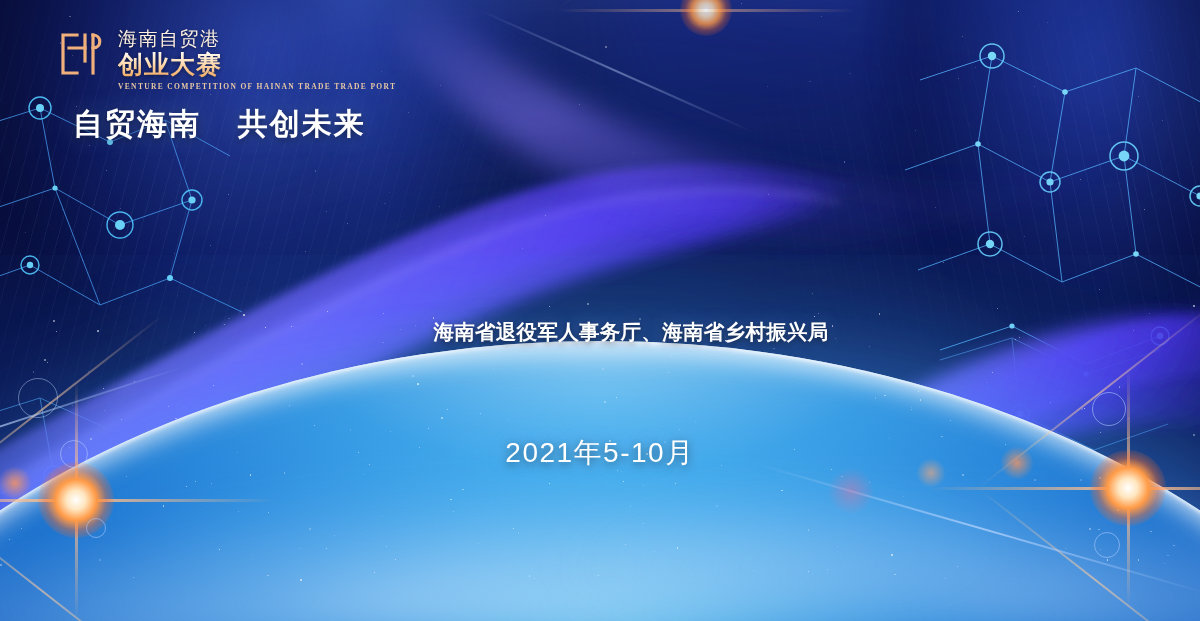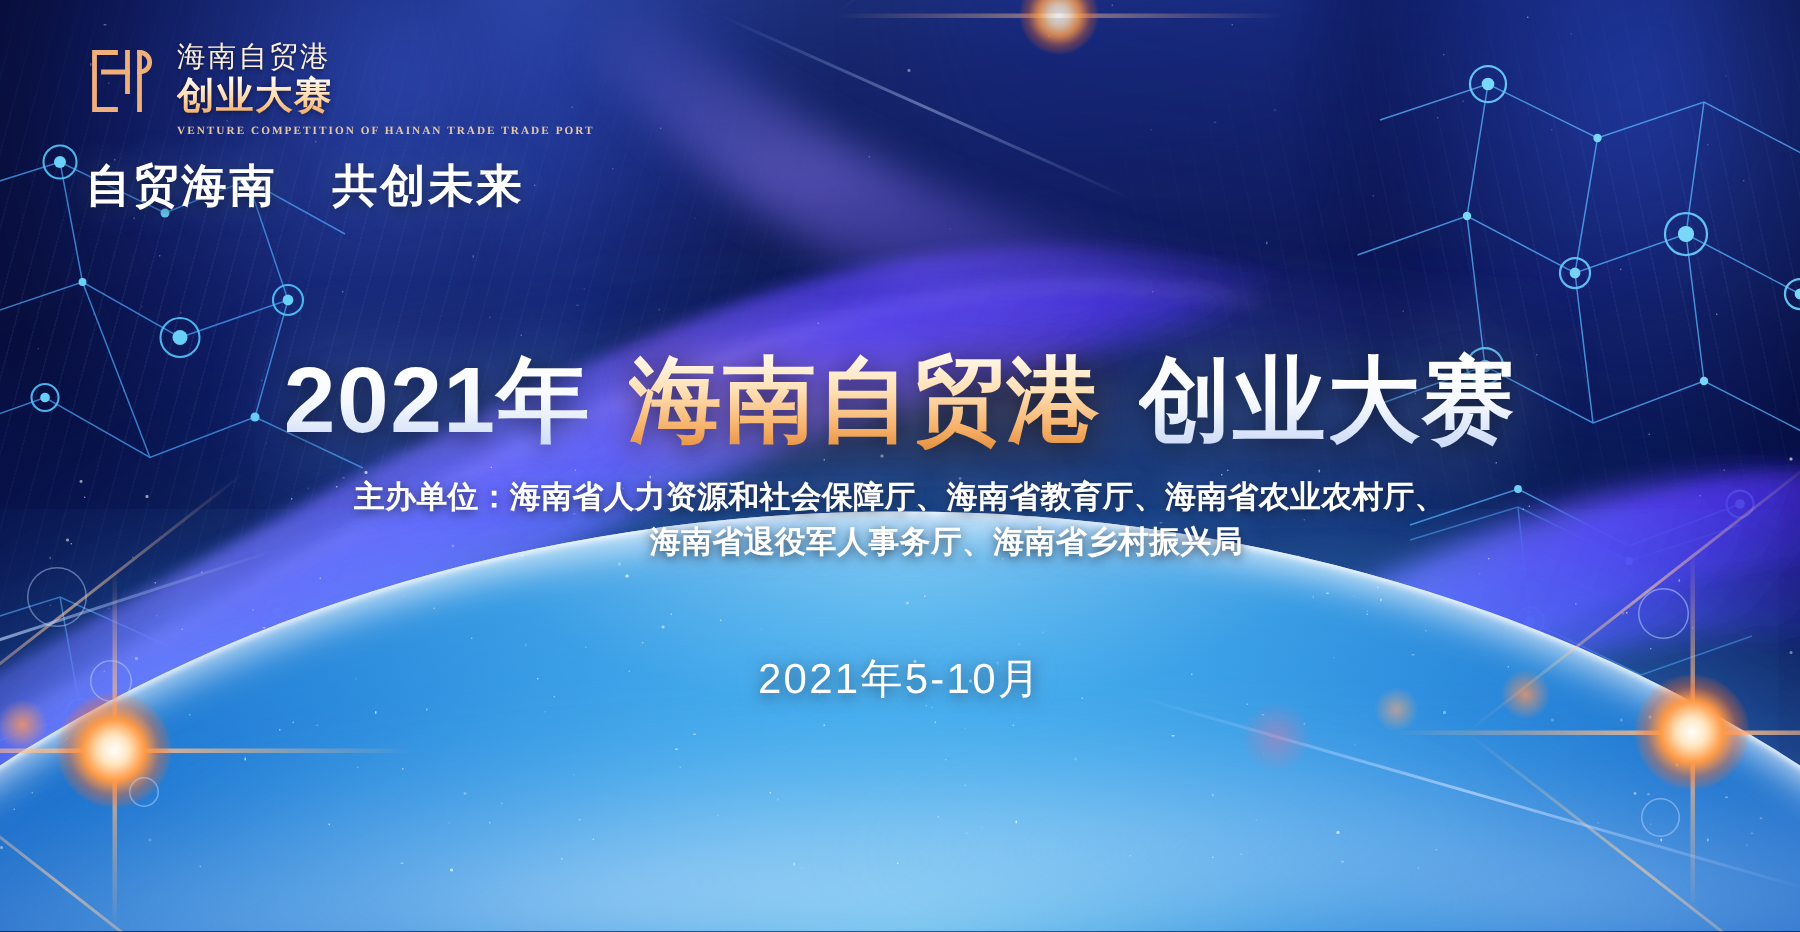--- a/index.html
+++ b/index.html
@@ -99,21 +99,21 @@
   .logotext{display:flex;flex-direction:column;}
   .lt1{font-size:19px;color:#fdf0e2;letter-spacing:1.5px;line-height:1.18;font-weight:500;
     text-shadow:0 1px 3px rgba(0,0,0,.5);}
   .lt2{font-size:25px;font-weight:700;line-height:1.15;letter-spacing:1px;
     background:linear-gradient(180deg,#fff8ee 10%,#ffd9ad 50%,#f0a85e 96%);
     -webkit-background-clip:text;background-clip:text;color:transparent;
     filter:drop-shadow(0 1px 2px rgba(0,0,0,.45));}
   .lt-en{margin-top:3px;font-size:7.5px;letter-spacing:1.35px;color:#f2cfa6;white-space:nowrap;
     font-family:"Liberation Serif","DejaVu Serif",serif;font-weight:700;opacity:.95;}
 
-  .slogan{position:absolute;left:57px;top:104px;font-size:30px;font-weight:700;color:#fff;
+  .slogan{position:absolute;left:73px;top:104px;font-size:30px;font-weight:700;color:#fff;
     letter-spacing:2px;
     text-shadow:0 2px 10px rgba(0,0,0,.6),0 0 22px rgba(120,170,255,.45);}
   .slogan .gap{display:inline-block;width:16px;}
 
   
   .title{position:absolute;left:0;right:0;top:225px;text-align:center;white-space:nowrap;}
   .title span{font-size:62px;font-weight:700;letter-spacing:1px;}
   .t-white{
     background:linear-gradient(180deg,#ffffff 18%,#f4f8ff 52%,#c9d8f5 98%);
     -webkit-background-clip:text;background-clip:text;color:transparent;
@@ -601,30 +601,20 @@
       <span class="lt-en">VENTURE COMPETITION OF HAINAN TRADE TRADE PORT</span>
     </span>
   </div>
 
   <div class="slogan">
     <span>自贸海南</span>
     <span class="gap"></span>
     <span>共创未来</span>
   </div>
 
-  <div class="title">
-    <span class="t-white">2021年</span>
-    <span class="sp"></span>
-    <span class="t-gold">海南自贸港</span>
-    <span class="sp"></span>
-    <span class="t-white">创业大赛</span>
-  </div>
 
   <div class="orgs">
-    <div class="orgline l1">
-      <span>主办单位：</span><span>海南省人力资源和社会保障厅、海南省教育厅、海南省农业农村厅、</span>
-    </div>
     <div class="orgline l2">海南省退役军人事务厅、海南省乡村振兴局</div>
   </div>
 
   <div class="date">2021年5-10月</div>
 
 </div>
 
 </body></html>

